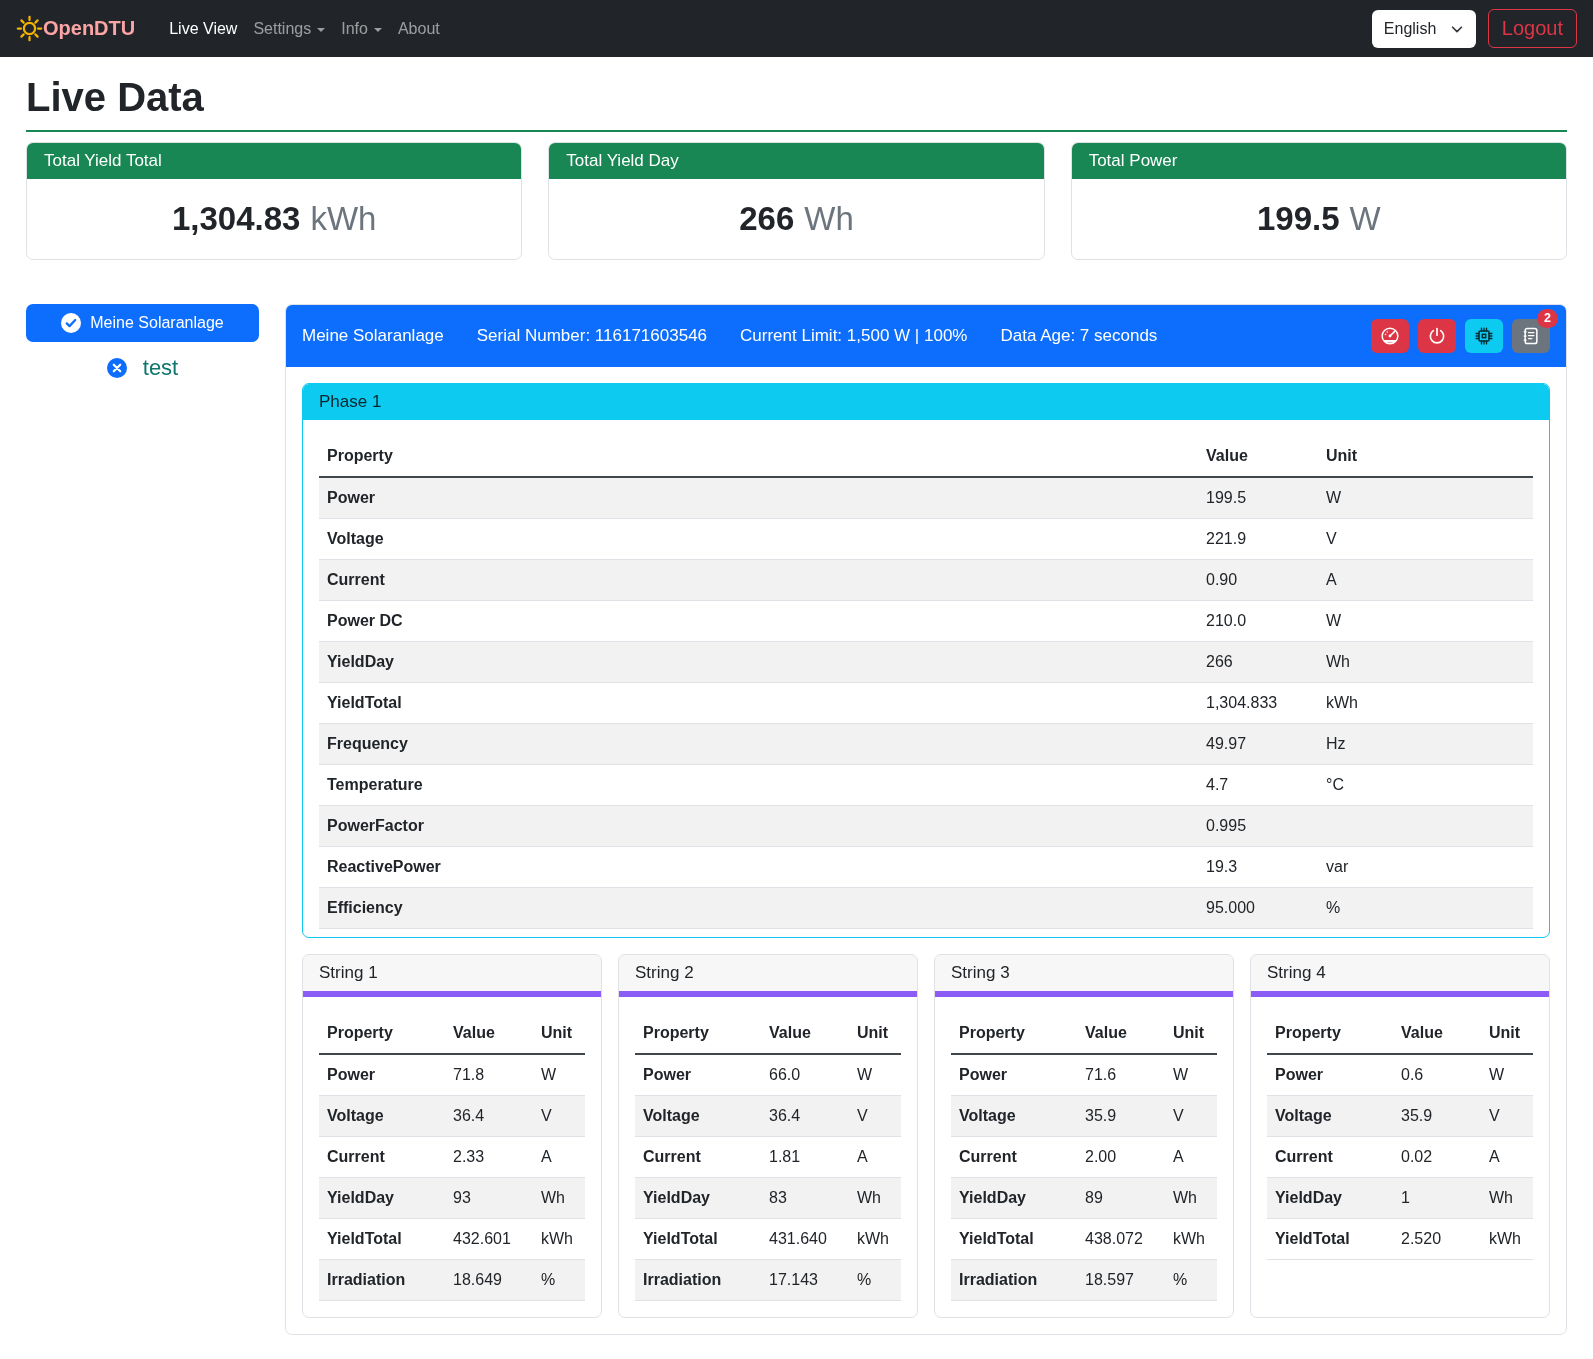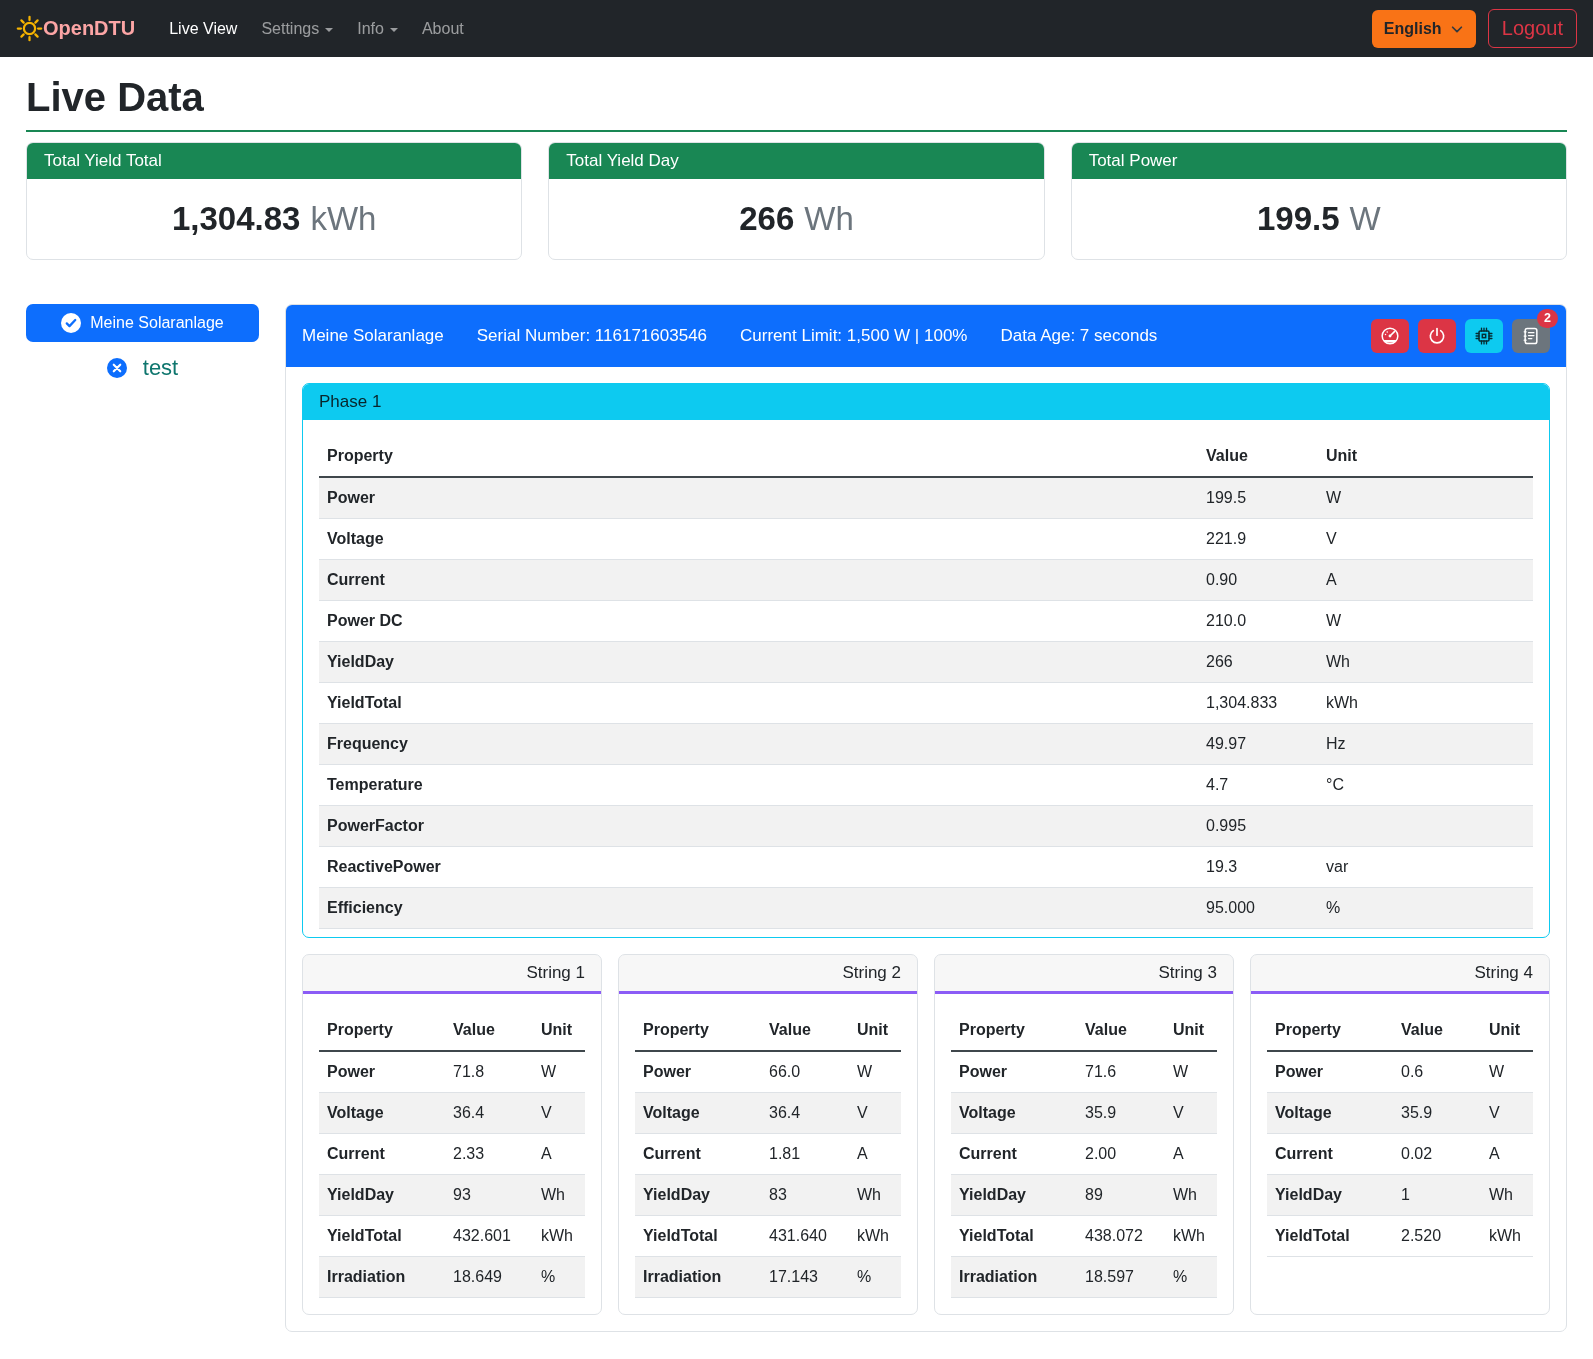--- a/index.html
+++ b/index.html
@@ -2,28 +2,28 @@
 <html><head>
 <meta charset="utf-8">
 <style>
   * { box-sizing: border-box; }
   html,body { margin:0; padding:0; background:#fff; }
   body { font-family:"Liberation Sans","DejaVu Sans",sans-serif; color:#212529; width:1593px; }
 
   
   .navbar { background:#212529; height:57px; display:flex; align-items:center; padding:0 16px; }
   .brand { display:flex; align-items:center; color:#fca5a5; font-size:20px; font-weight:700; margin-right:26px; }
-  .nav-links { display:flex; align-items:center; gap:8px; }
+  .nav-links { display:flex; align-items:center; }
   .nav-link { color:rgba(255,255,255,.55); font-size:16px; padding:8px 8px; cursor:pointer; text-decoration:none; }
   .nav-link.active { color:#fff; }
   .caret { display:inline-block; margin-left:6px; vertical-align:2px;
            border-top:4px solid currentColor; border-left:4px solid transparent; border-right:4px solid transparent; }
   .nav-right { margin-left:auto; display:flex; align-items:center; gap:12px; }
-  .lang-select { background:#f97316; color:#212529; border-radius:6px; height:38px; min-width:104px;
-                 display:flex; align-items:center; justify-content:space-between; padding:0 12px; font-size:16px; cursor:pointer;font-weight:bold; }
+  .lang-select { background:#ffffff; color:#212529; border-radius:6px; height:38px; min-width:104px;
+                 display:flex; align-items:center; justify-content:space-between; padding:0 12px; font-size:16px; cursor:pointer; }
   .logout-btn { background:transparent; border:1px solid #dc3545; color:#dc3545; font-size:20px;
                 border-radius:6px; padding:7px 13px; cursor:pointer; font-family:inherit; }
 
   
   .container { padding:0 26px; }
   h1.page-title { font-size:40px; font-weight:700; margin:18px 0 10px 0; padding-bottom:10px;
                   border-bottom:2px solid #198754; }
 
   
   .summary-row { display:flex; gap:26px; margin-bottom:44px; }
@@ -71,22 +71,22 @@
   .phase-table .col-val { width:120px; }
   .phase-table .col-unit { width:215px; }
   .string-table .col-val { width:88px; }
   .string-table .col-unit { width:52px; }
   .phase-table tbody tr:nth-child(odd) { background:#f2f2f2; }
   .string-table tbody tr:nth-child(even) { background:#f2f2f2; }
 
   
   .strings-row { display:grid; grid-template-columns:repeat(4,1fr); gap:16px; align-items:stretch; }
   .string-card { border:1px solid #dee2e6; border-radius:7px; background:#fff; display:flex; flex-direction:column; }
-  .string-header { background:rgba(0,0,0,.03); border-bottom:3px solid #8b5cf6; border-radius:6px 6px 0 0;
-                   padding:8px 16px; font-size:17px; color:#212529;text-align:right; }
+  .string-header { background:rgba(0,0,0,.03); border-bottom:6px solid #8b5cf6; border-radius:6px 6px 0 0;
+                   padding:8px 16px; font-size:17px; color:#212529; }
   .string-body { padding:16px; }
 
   svg { display:block; }
 </style>
 </head>
 <body>
 
 <nav class="navbar">
   <div class="brand">
     <span>

